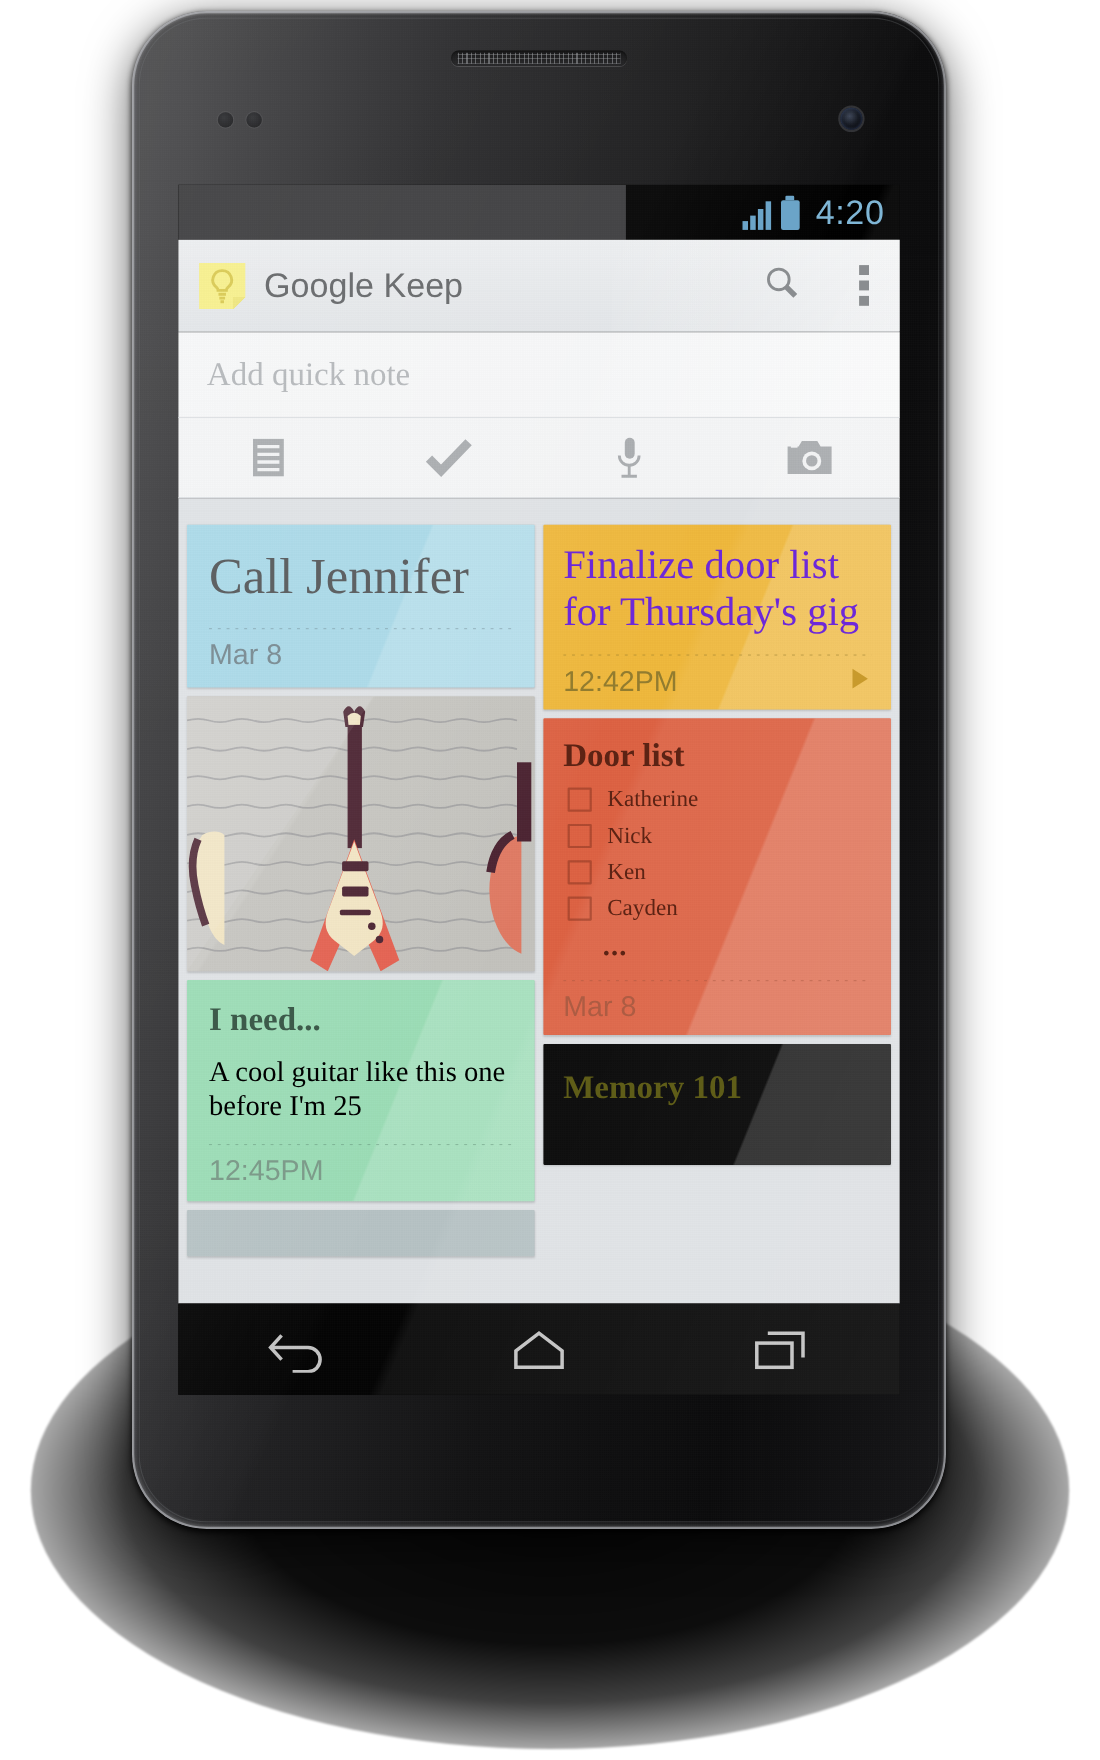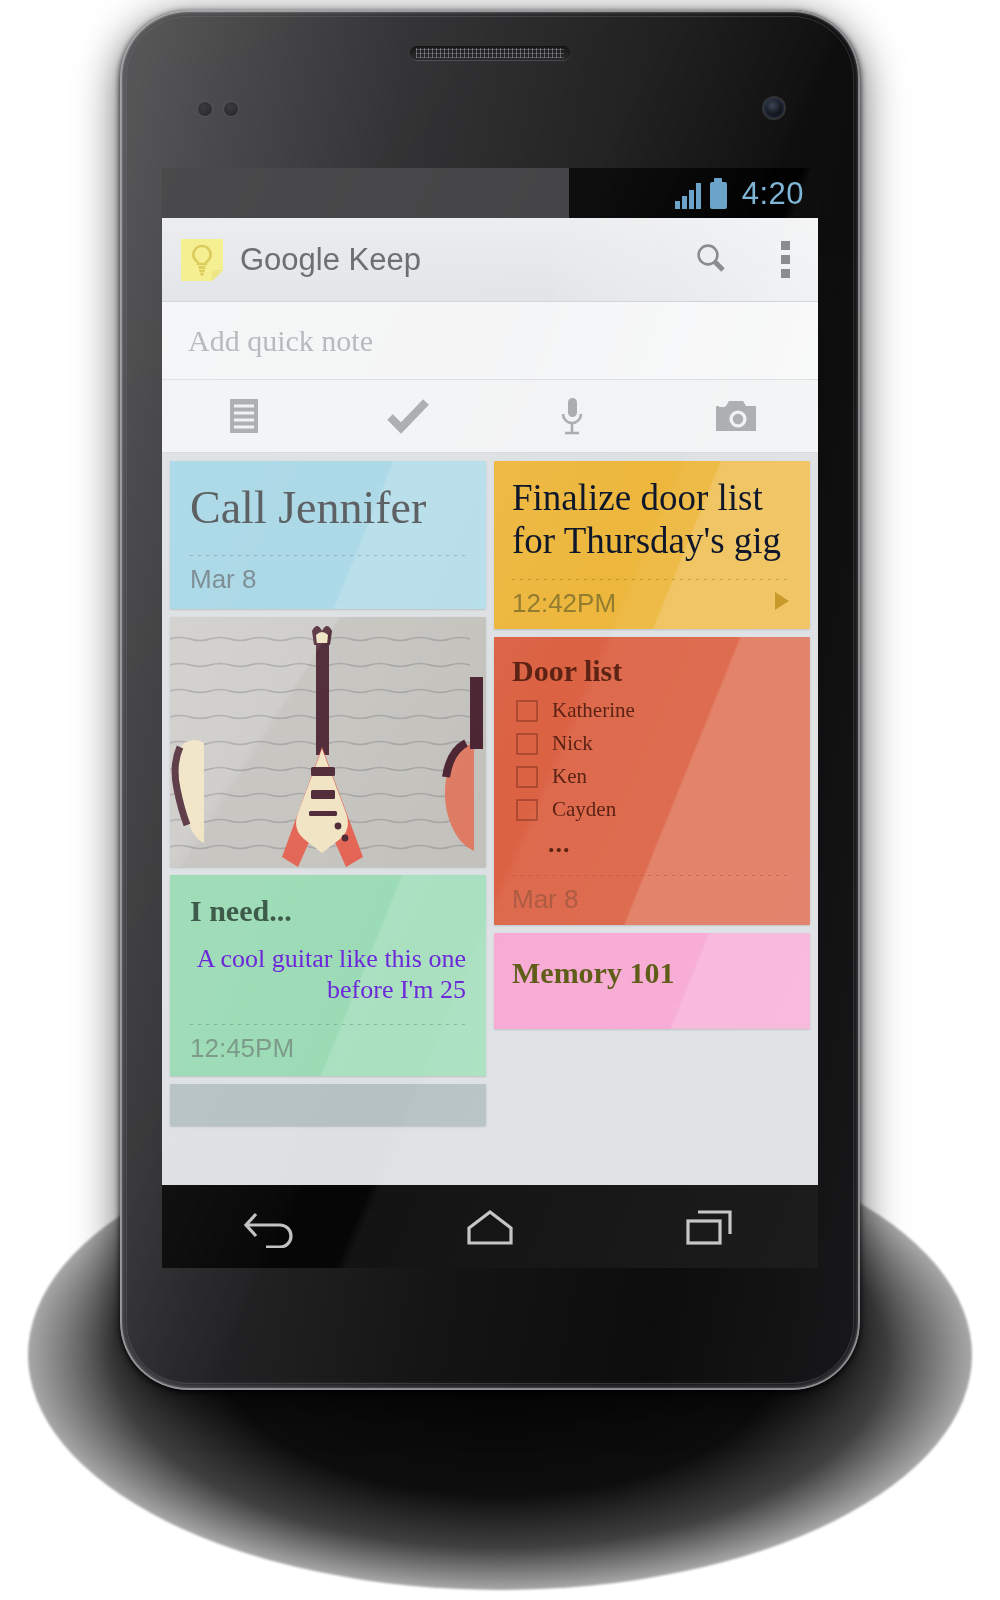--- a/index.html
+++ b/index.html
@@ -131,36 +131,36 @@
     background:linear-gradient(110deg, rgba(255,255,255,0) 0%, rgba(255,255,255,0.5) 100%);pointer-events:none;}
 
   .qn-actions{
     position:relative;background:#f4f5f6;height:72px;display:flex;align-items:center;
     border-bottom:1px solid #d9dcdf;
   }
   .qn-actions .qa{flex:1;display:flex;align-items:center;justify-content:center;cursor:pointer;}
 
   
   .notes{
-    position:relative;background:#dfe2e5;padding:8px 8px 0 8px;box-sizing:border-box;
+    position:relative;background:#dfe2e5;padding:24px 8px 0 8px;box-sizing:border-box;
     height:calc(1100px - 50px - 84px - 78px - 72px - 84px);
     display:flex;gap:8px;align-items:flex-start;overflow:hidden;
   }
   .col{flex:1;display:flex;flex-direction:column;gap:8px;min-width:0;}
 
   .note{
     position:relative;border-radius:1px;overflow:hidden;
     box-shadow:0 1px 2px rgba(0,0,0,0.16);
   }
   .note-sheen{position:absolute;right:0;top:0;width:62%;height:100%;pointer-events:none;
     background:linear-gradient(112deg, rgba(255,255,255,0.0) 0%, rgba(255,255,255,0.0) 40%, rgba(255,255,255,0.16) 41%, rgba(255,255,255,0.16) 100%);}
   .note-inner{position:relative;padding:16px 18px 12px 18px;z-index:2;}
 
   .note-title-lg{font-family:"Liberation Serif",serif;font-size:46px;line-height:1.08;color:#5e6163;font-weight:400;}
-  .note-title-md{font-family:"Liberation Serif",serif;font-size:37px;line-height:1.16;color:#0f172a;font-weight:400;}
+  .note-title-md{font-family:"Liberation Serif",serif;font-size:37px;line-height:1.16;color:#6d28d9;font-weight:400;}
   .note-head-bold{font-family:"Liberation Serif",serif;font-size:30px;font-weight:700;line-height:1.2;}
   .note-body{font-family:"Liberation Serif",serif;font-size:26px;line-height:1.22;}
 
   .divider-dots{
     height:1px;margin:10px 0 8px 0;
     background-image:linear-gradient(90deg, currentColor 0 3px, transparent 3px 8px);
     background-size:8px 1px;background-repeat:repeat-x;opacity:.45;
   }
   .note-foot{display:flex;align-items:center;justify-content:space-between;}
   .note-time{font-family:"Liberation Sans",sans-serif;font-size:26px;}
@@ -357,21 +357,21 @@
 
               <rect width="320" height="250" fill="url(#wallg)" opacity="0"></rect>
               <path d="M0 0 L170 0 L0 250 Z" fill="#ffffff" opacity="0.07"></path>
             </svg>
           </div>
 
           <div class="note" style="background:#9adcb5;">
             <div class="note-sheen"></div>
             <div class="note-inner" style="padding:18px 20px 12px 20px;">
               <div class="note-head-bold" style="color:#3d5a4a;">I need...</div>
-              <div class="note-body" style="color:#6d28d9;margin-top:14px;text-align:right;">A cool guitar like this one before I'm 25</div>
+              <div class="note-body" style="color:#000000;margin-top:14px;">A cool guitar like this one before I'm 25</div>
               <div class="divider-dots" style="color:#5f8a73;margin-top:18px;"></div>
               <div class="note-foot">
                 <div class="note-time" style="color:#7d9b8a;">12:45PM</div>
               </div>
             </div>
           </div>
 
           <div class="note partial-note"></div>
         </div>
 
@@ -416,21 +416,21 @@
               </div>
               <div class="ellipsis-row" style="color:#5c2314;">...</div>
 
               <div class="divider-dots" style="color:#a0533c;margin-top:16px;"></div>
               <div class="note-foot">
                 <div class="note-time" style="color:#ad5c43;">Mar 8</div>
               </div>
             </div>
           </div>
 
-          <div class="note" style="background:#f9a8d4;height:96px;">
+          <div class="note" style="background:#000000;height:110px;">
             <div class="note-sheen"></div>
             <div class="note-inner" style="padding:22px 18px 10px 18px;">
               <div class="note-head-bold" style="color:#5f5d18;">Memory 101</div>
             </div>
           </div>
         </div>
       </div>
 
       <div class="navbar">
         <div class="nb">

